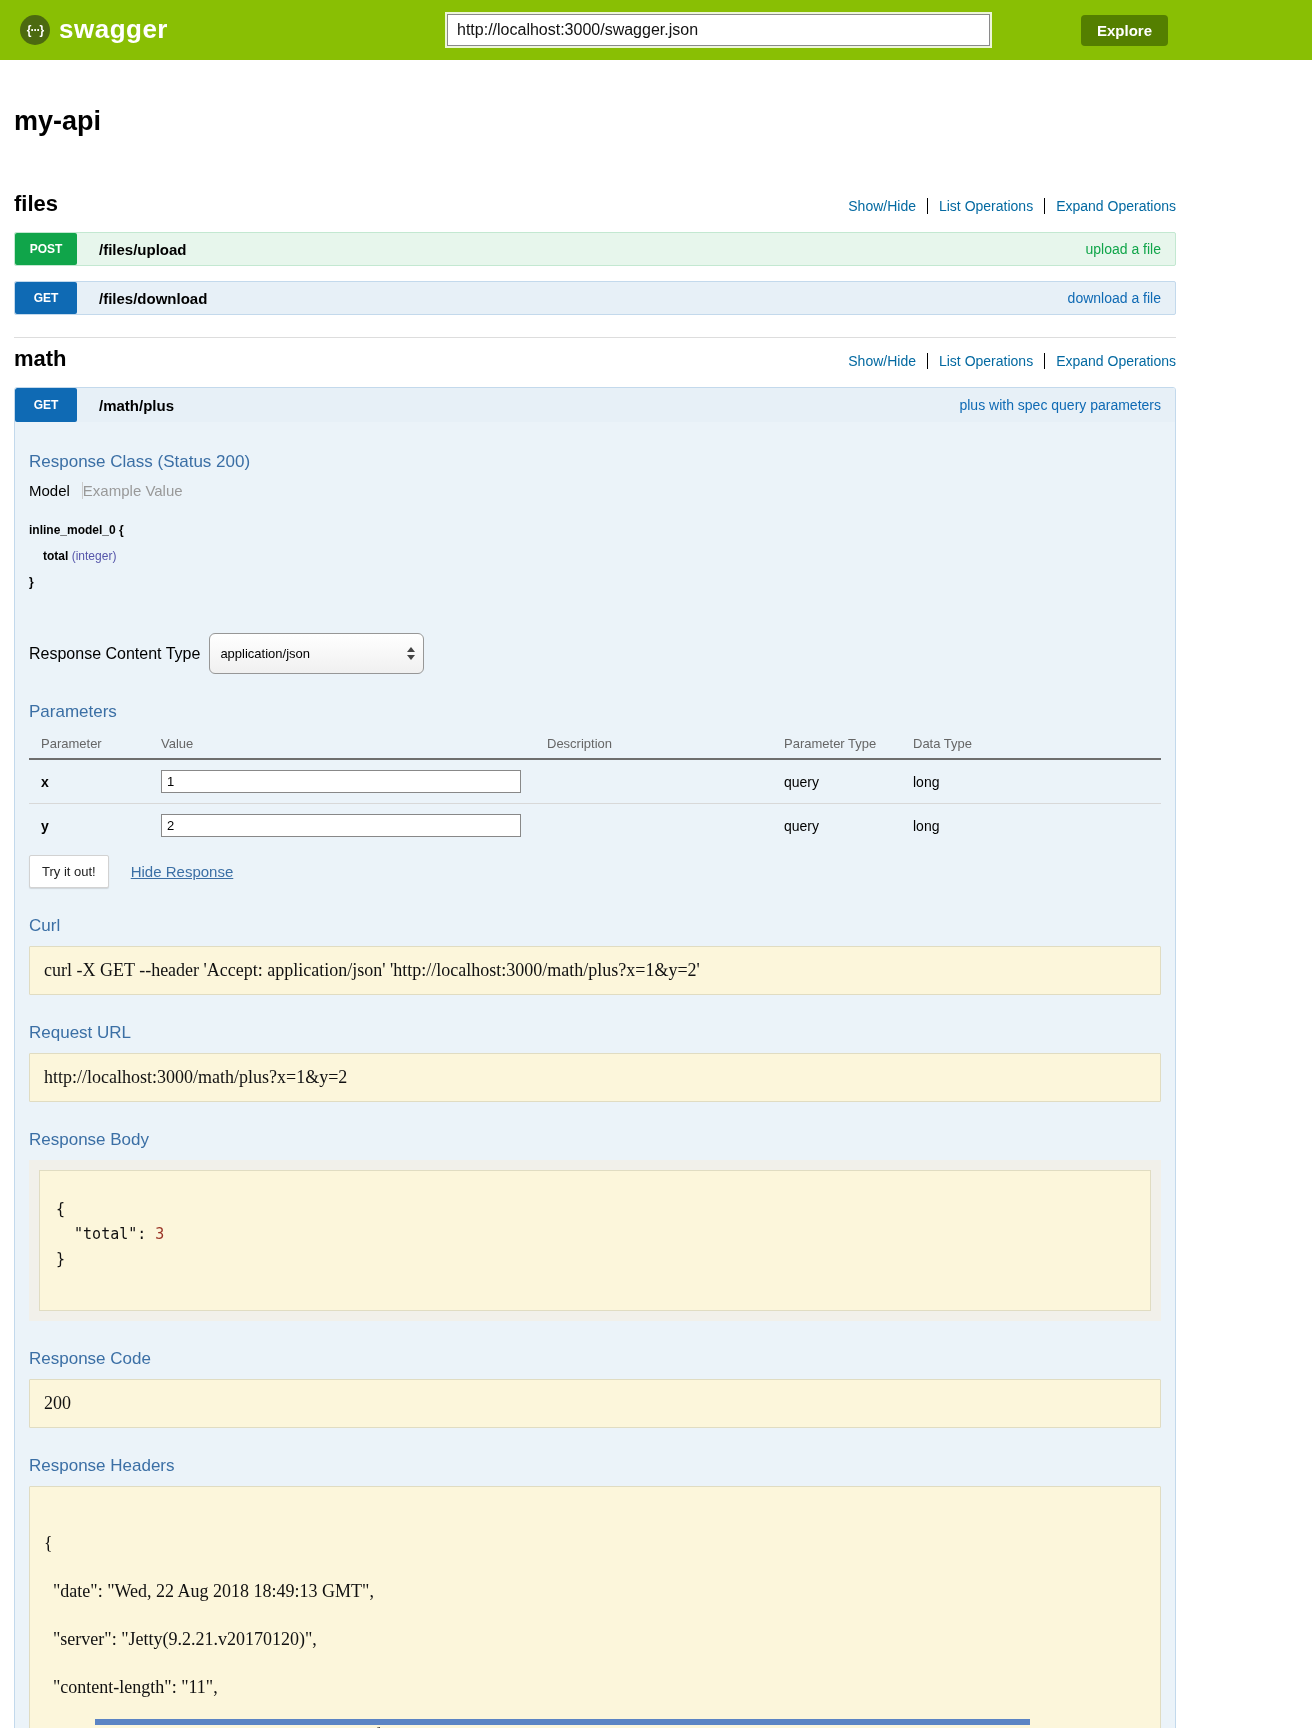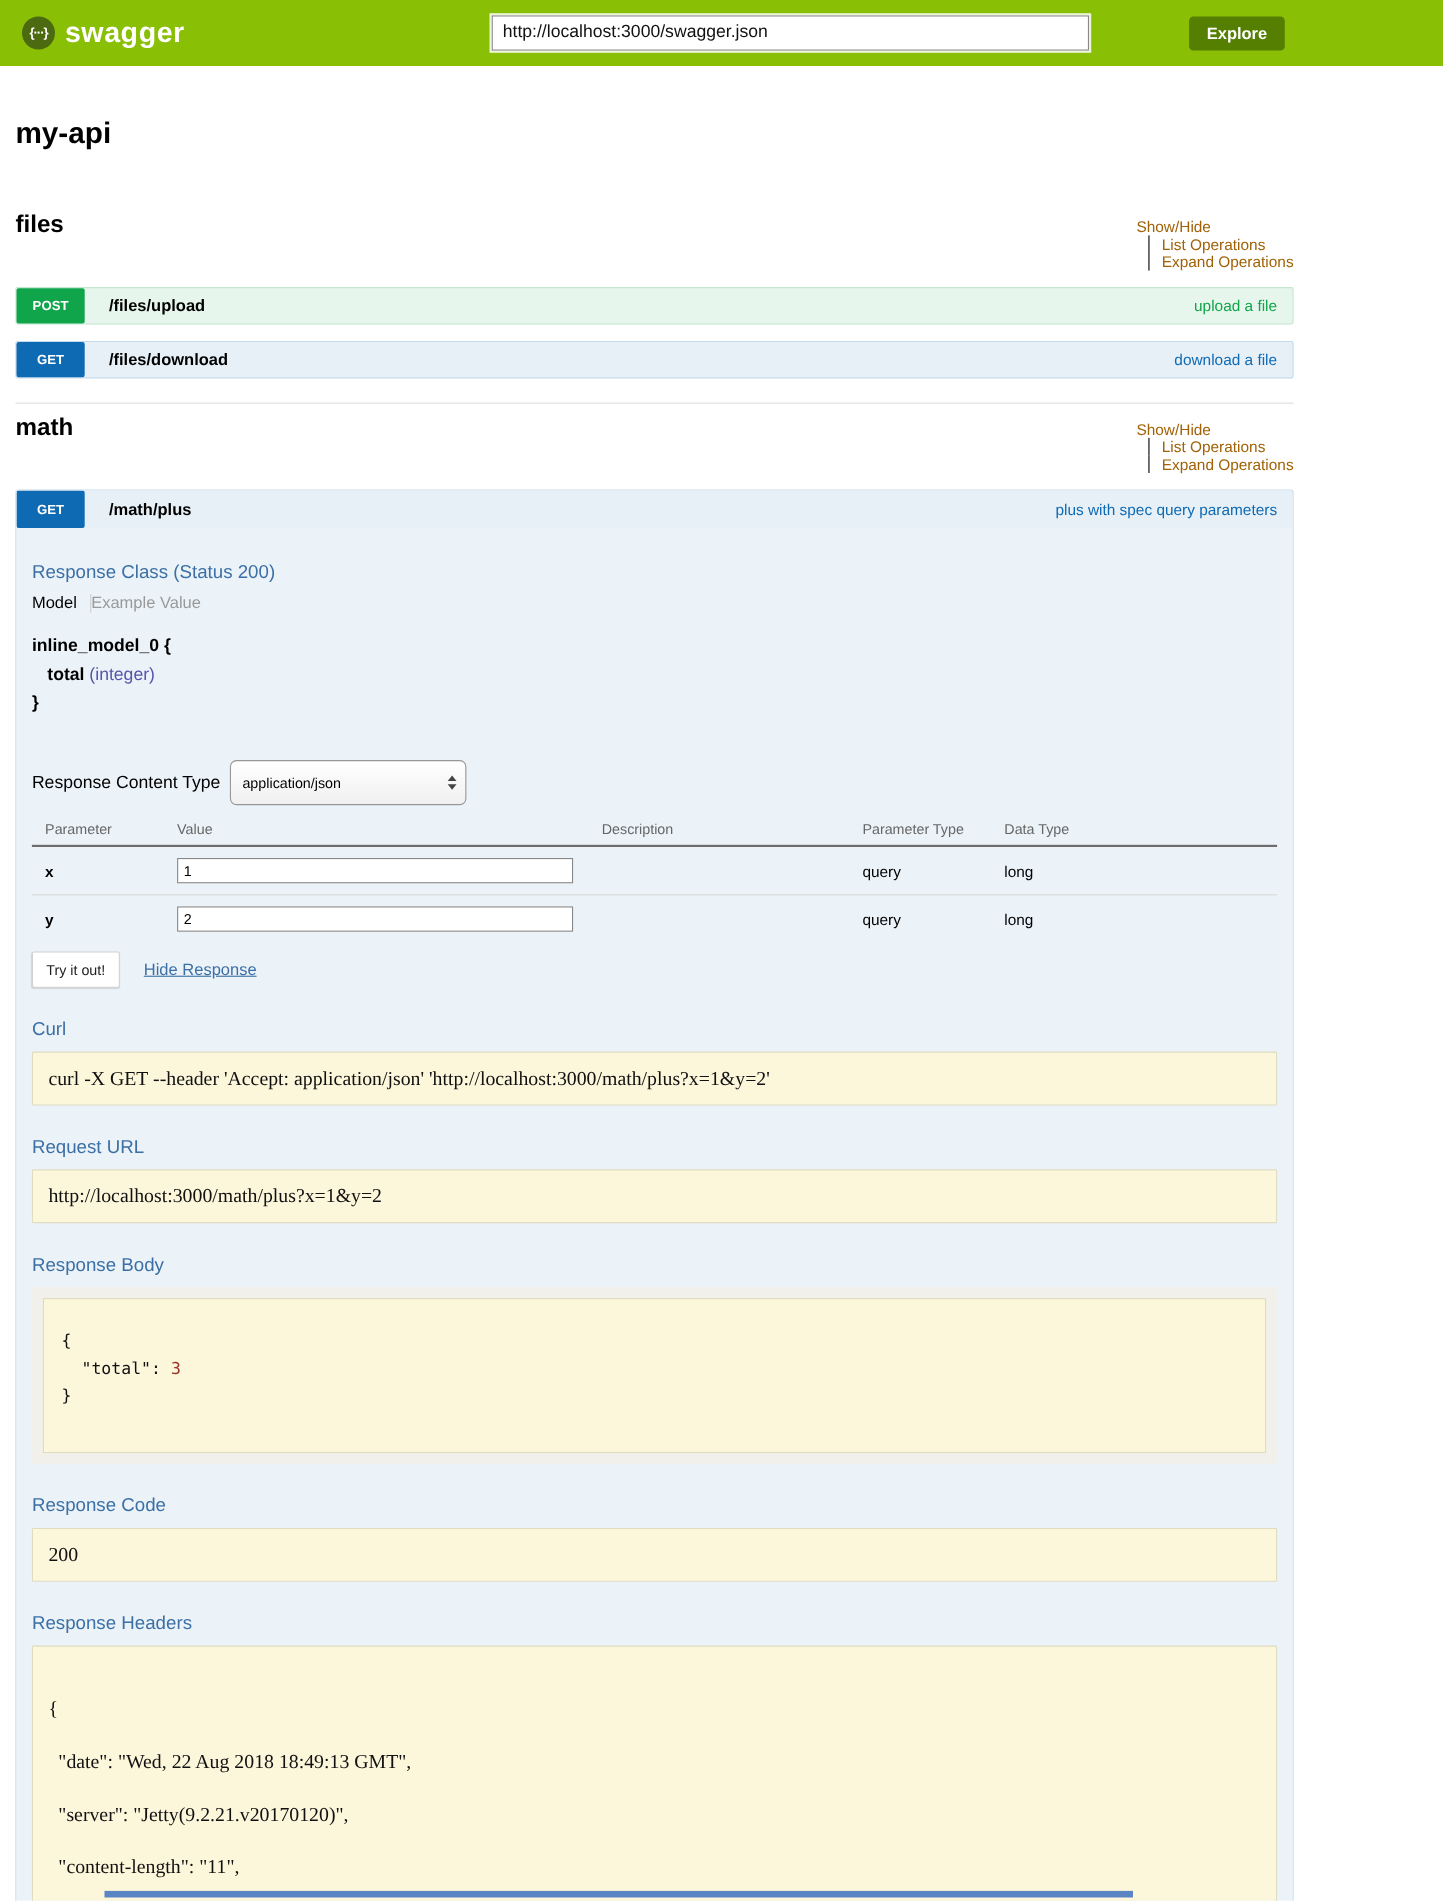--- a/index.html
+++ b/index.html
@@ -20,21 +20,21 @@
   .explore-btn { position:absolute; left:1081px; top:15px; height:31px; padding:0 16px;
     background:#547f00; color:#fff; border:none; border-radius:4px; font-weight:bold;
     font-size:15px; font-family:"Liberation Sans", sans-serif; cursor:pointer; }
 
   
   .wrap { width:1162px; margin-left:14px; }
   .api-title { font-size:27px; font-weight:bold; color:#000; margin:46px 0 0 0; }
 
   .section-header { display:flex; align-items:baseline; margin-top:54px; }
   .section-title { font-size:22px; font-weight:bold; color:#000; }
-  .section-controls { margin-left:auto; display:flex; align-items:flex-start; font-size:14px; color:#a16207;flex-direction:column; }
+  .section-controls { margin-left:auto; display:flex; align-items:flex-end; font-size:14px; color:#0369a1; }
   .ctl { cursor:pointer; }
   .ctl + .ctl { border-left:1px solid #000000; padding-left:11px; margin-left:11px; }
 
   
   .op-row { display:flex; align-items:stretch; height:34px; margin-top:15px; border-radius:2px; }
   .op-row .badge { width:62px; display:flex; align-items:center; justify-content:center;
     color:#fff; font-weight:bold; font-size:12px; border-radius:2px; cursor:pointer; }
   .op-row .path { margin-left:22px; align-self:center; font-size:15px; font-weight:bold;
     color:#000; text-decoration:none; cursor:pointer; }
   .op-row .summary { margin-left:auto; margin-right:14px; align-self:center; font-size:14px;
@@ -60,21 +60,21 @@
   .op-content { background:#ebf3f9; padding:16px 14px 26px 14px; }
 
   .h4 { color:#3b6fa5; font-size:17px; font-weight:normal; margin:28px 0 10px 0; }
   .h4.first { margin-top:14px; }
 
   .tabs { display:flex; align-items:center; margin-top:4px; }
   .tab { font-size:15px; cursor:pointer; }
   .tab.active { color:#000; padding-right:12px; }
   .tab.inactive { color:#999; border-left:1px solid #ccc; }
 
-  .model-sig { margin-top:18px; font-size:16px; color:#000; line-height:26px; }
+  .model-sig { margin-top:18px; font-size:12px; color:#000; line-height:26px; }
   .model-sig .prop-line { padding-left:14px; }
   .model-sig .bold { font-weight:bold; }
   .model-sig .ptype { color:#5555aa; }
 
   .rct-row { display:flex; align-items:center; margin-top:38px; }
   .rct-label { font-size:16px; color:#000; }
   .rct-select { margin-left:9px; width:215px; height:41px; background:linear-gradient(#ffffff,#f0f0f0);
     border:1px solid #979797; border-radius:6px; display:flex; align-items:center;
     padding:0 8px 0 10px; font-size:13px; color:#000; cursor:pointer; }
   .select-arrows { margin-left:auto; display:flex; flex-direction:column; align-items:center; }
@@ -188,20 +188,21 @@
           <span class="rct-label">Response Content Type</span>
           <span class="rct-select">
             <span>application/json</span>
             <span class="select-arrows">
                 <i class="up"></i>
                 <i class="down"></i>
               </span>
           </span>
         </div>
 
+        <div class="h4">Parameters</div>
 
         <div class="pt-head">
           <div>Parameter</div>
           <div>Value</div>
           <div>Description</div>
           <div>Parameter Type</div>
           <div>Data Type</div>
         </div>
 
         <div class="pt-row rule">

